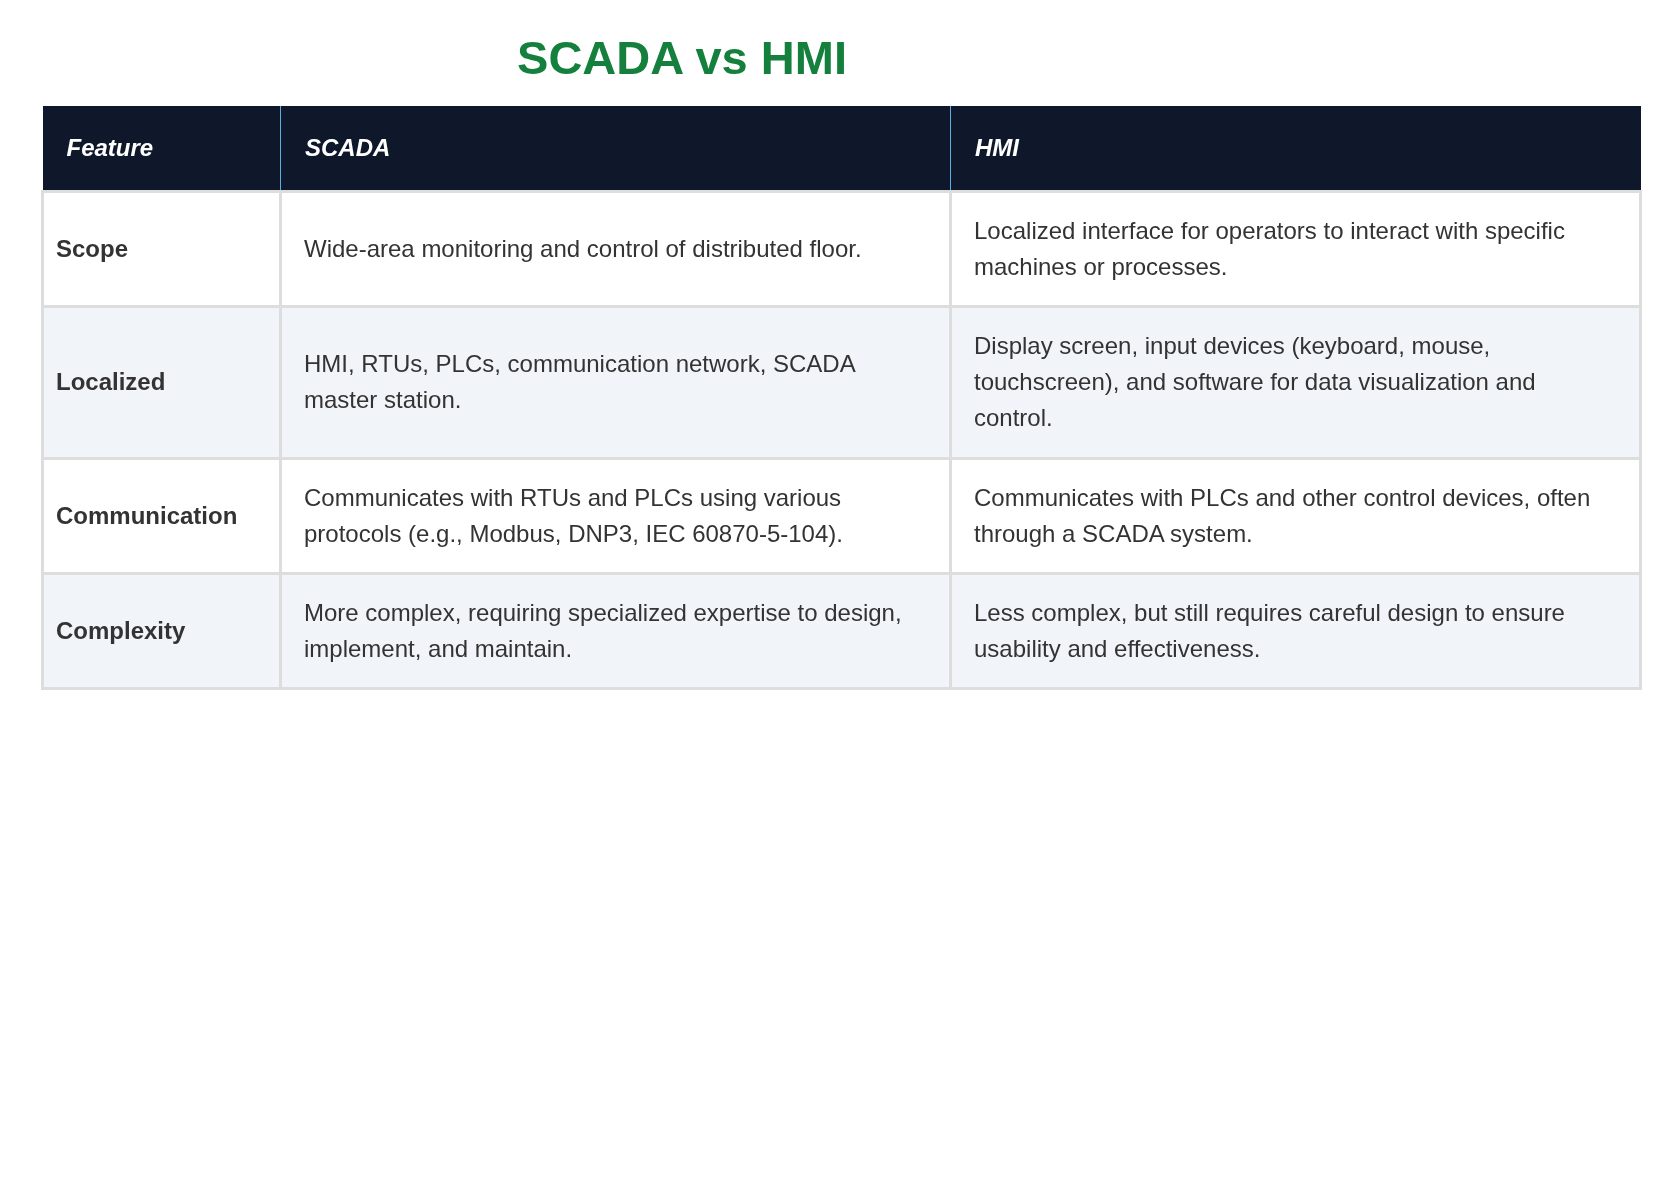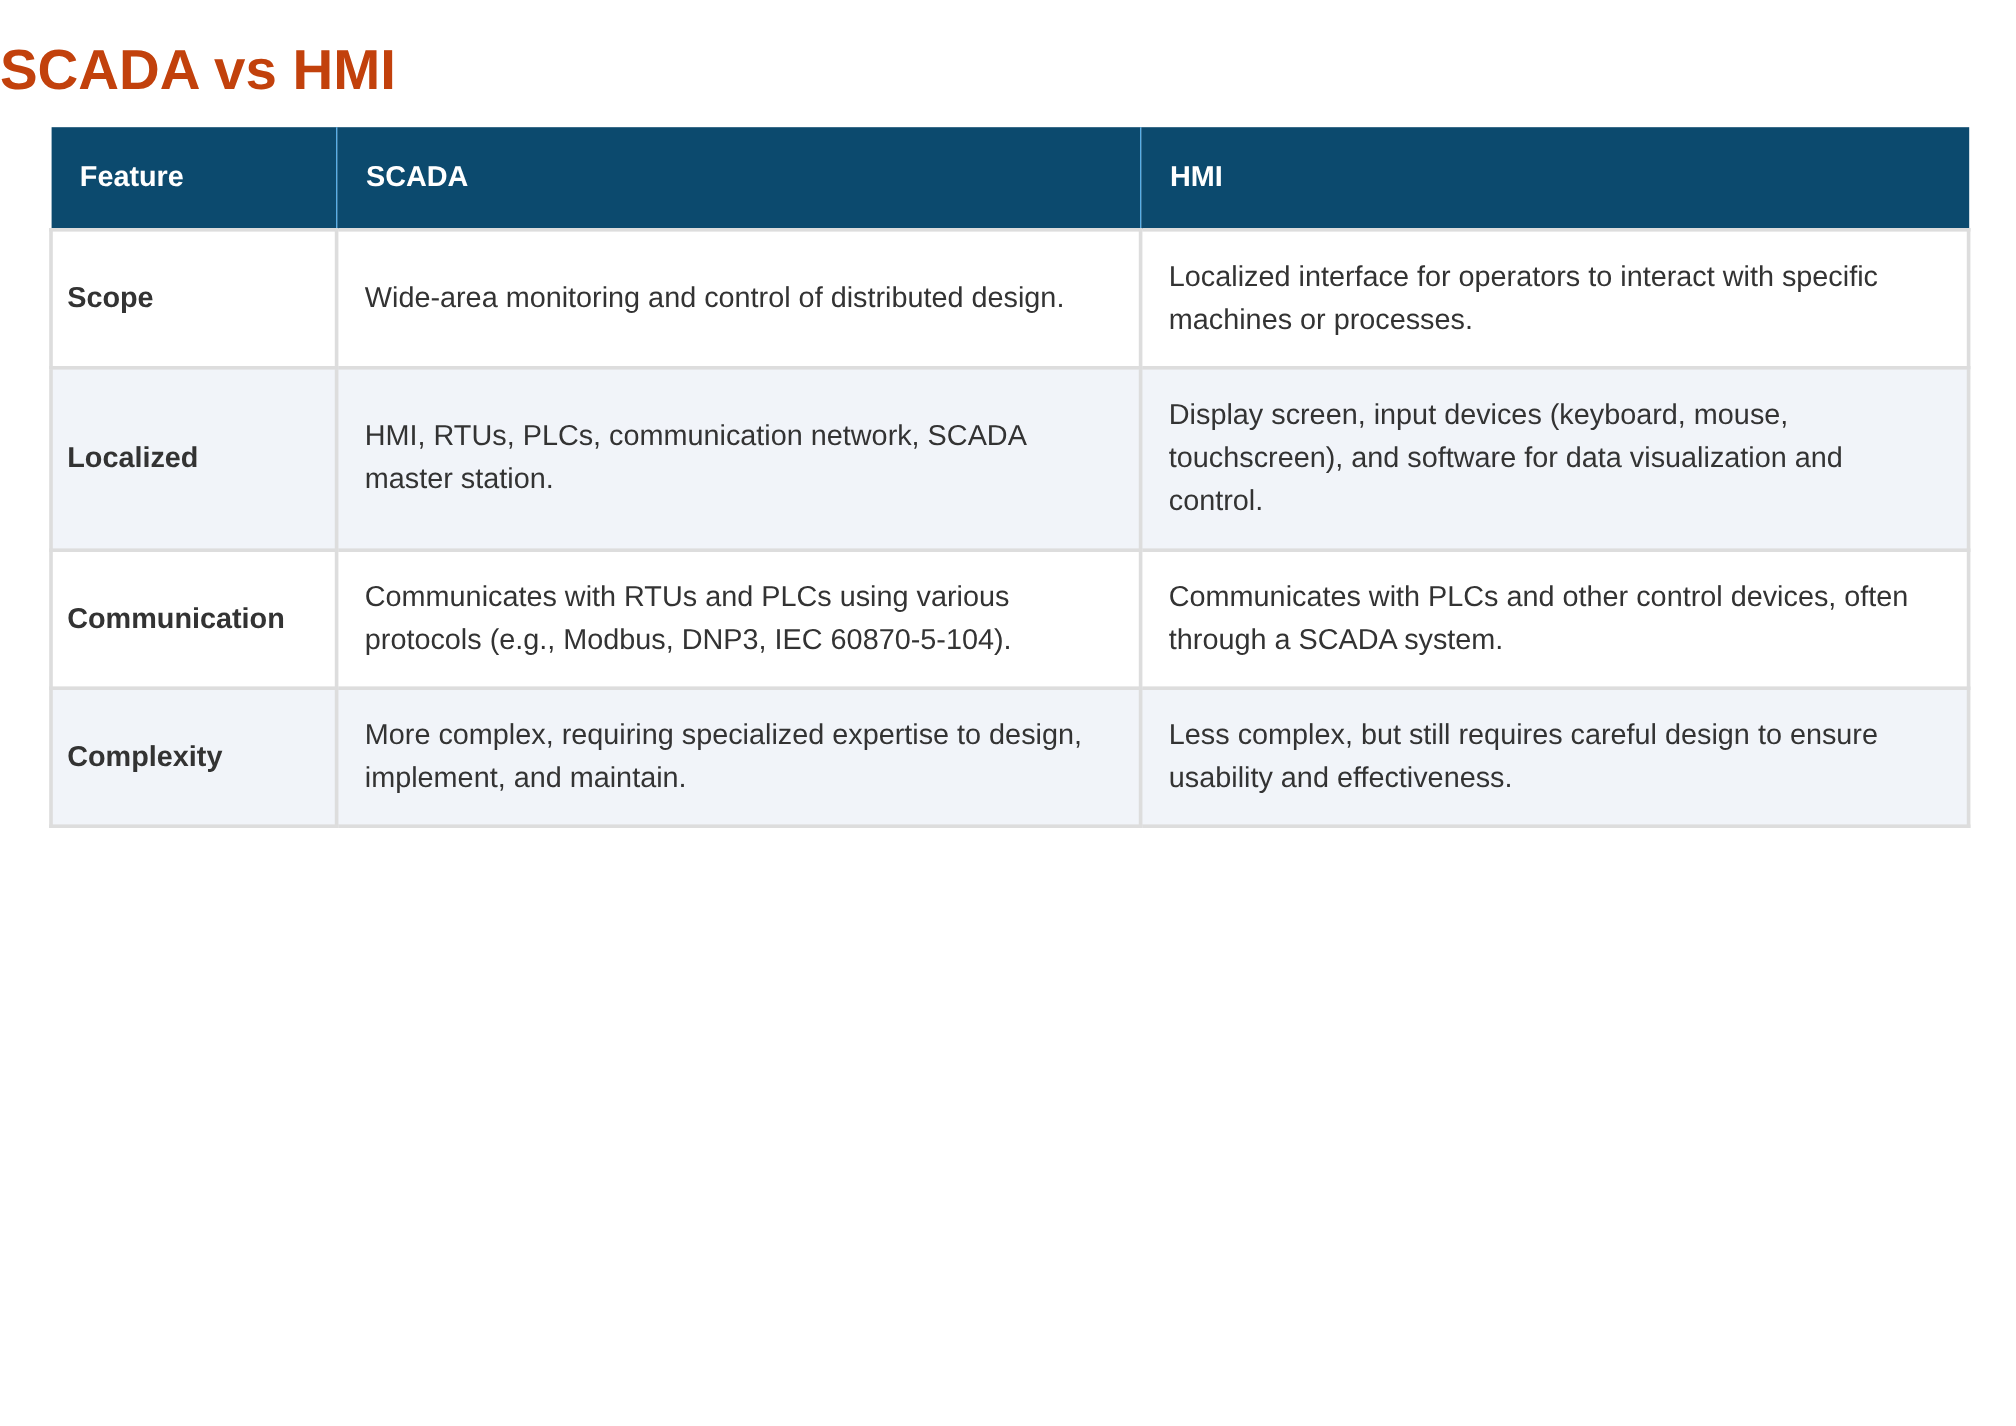--- a/index.html
+++ b/index.html
@@ -12,48 +12,50 @@
       height: 1188px;
       position: relative;
       overflow: hidden;
       font-family: "Liberation Sans", "DejaVu Sans", sans-serif;
     }
     .title {
       position: absolute;
       left: 0;
       top: 28px;
       width: 1364px;
+      text-align: center;
       font-size: 47px;
       font-weight: bold;
-      color: #c2410c;
+      color: #15803d;
       line-height: 60px;
       margin: 0;
     }
     table.cmp {
       position: absolute;
       left: 41px;
       top: 106px;
       width: 1598px;
       border-collapse: collapse;
       table-layout: fixed;
     }
     table.cmp col.c1 { width: 238px; }
     table.cmp col.c2 { width: 670px; }
     table.cmp col.c3 { width: 690px; }
     table.cmp thead th {
-      background: #0c4a6e;
+      background: #0f172a;
       color: #ffffff;
       font-size: 24px;
       font-weight: bold;
       text-align: left;
       height: 85px;
       padding: 0 24px;
       box-sizing: border-box;
       border-right: 1px solid #5aaee6;
       border-bottom: 2px solid #701a75;
+      font-style: italic;
     }
     table.cmp thead th:last-child { border-right: none; }
     table.cmp tbody td {
       font-size: 24px;
       line-height: 36px;
       color: #333333;
       padding: 17px 22px 17px 22px;
       border: 3px solid #dddddd;
       vertical-align: middle;
       box-sizing: border-box;
@@ -82,21 +84,21 @@
   <thead>
     <tr>
       <th>Feature</th>
       <th>SCADA</th>
       <th>HMI</th>
     </tr>
   </thead>
   <tbody>
     <tr class="r-2line">
       <td class="feat">Scope</td>
-      <td>Wide-area monitoring and control of distributed design.</td>
+      <td>Wide-area monitoring and control of distributed floor.</td>
       <td>Localized interface for operators to interact with specific machines or processes.</td>
     </tr>
     <tr class="r-3line">
       <td class="feat">Localized</td>
       <td>HMI, RTUs, PLCs, communication network, SCADA master station.</td>
       <td>Display screen, input devices (keyboard, mouse, touchscreen), and software for data visualization and control.</td>
     </tr>
     <tr class="r-2line">
       <td class="feat">Communication</td>
       <td>Communicates with RTUs and PLCs using various protocols (e.g., Modbus, DNP3, IEC 60870-5-104).</td>

